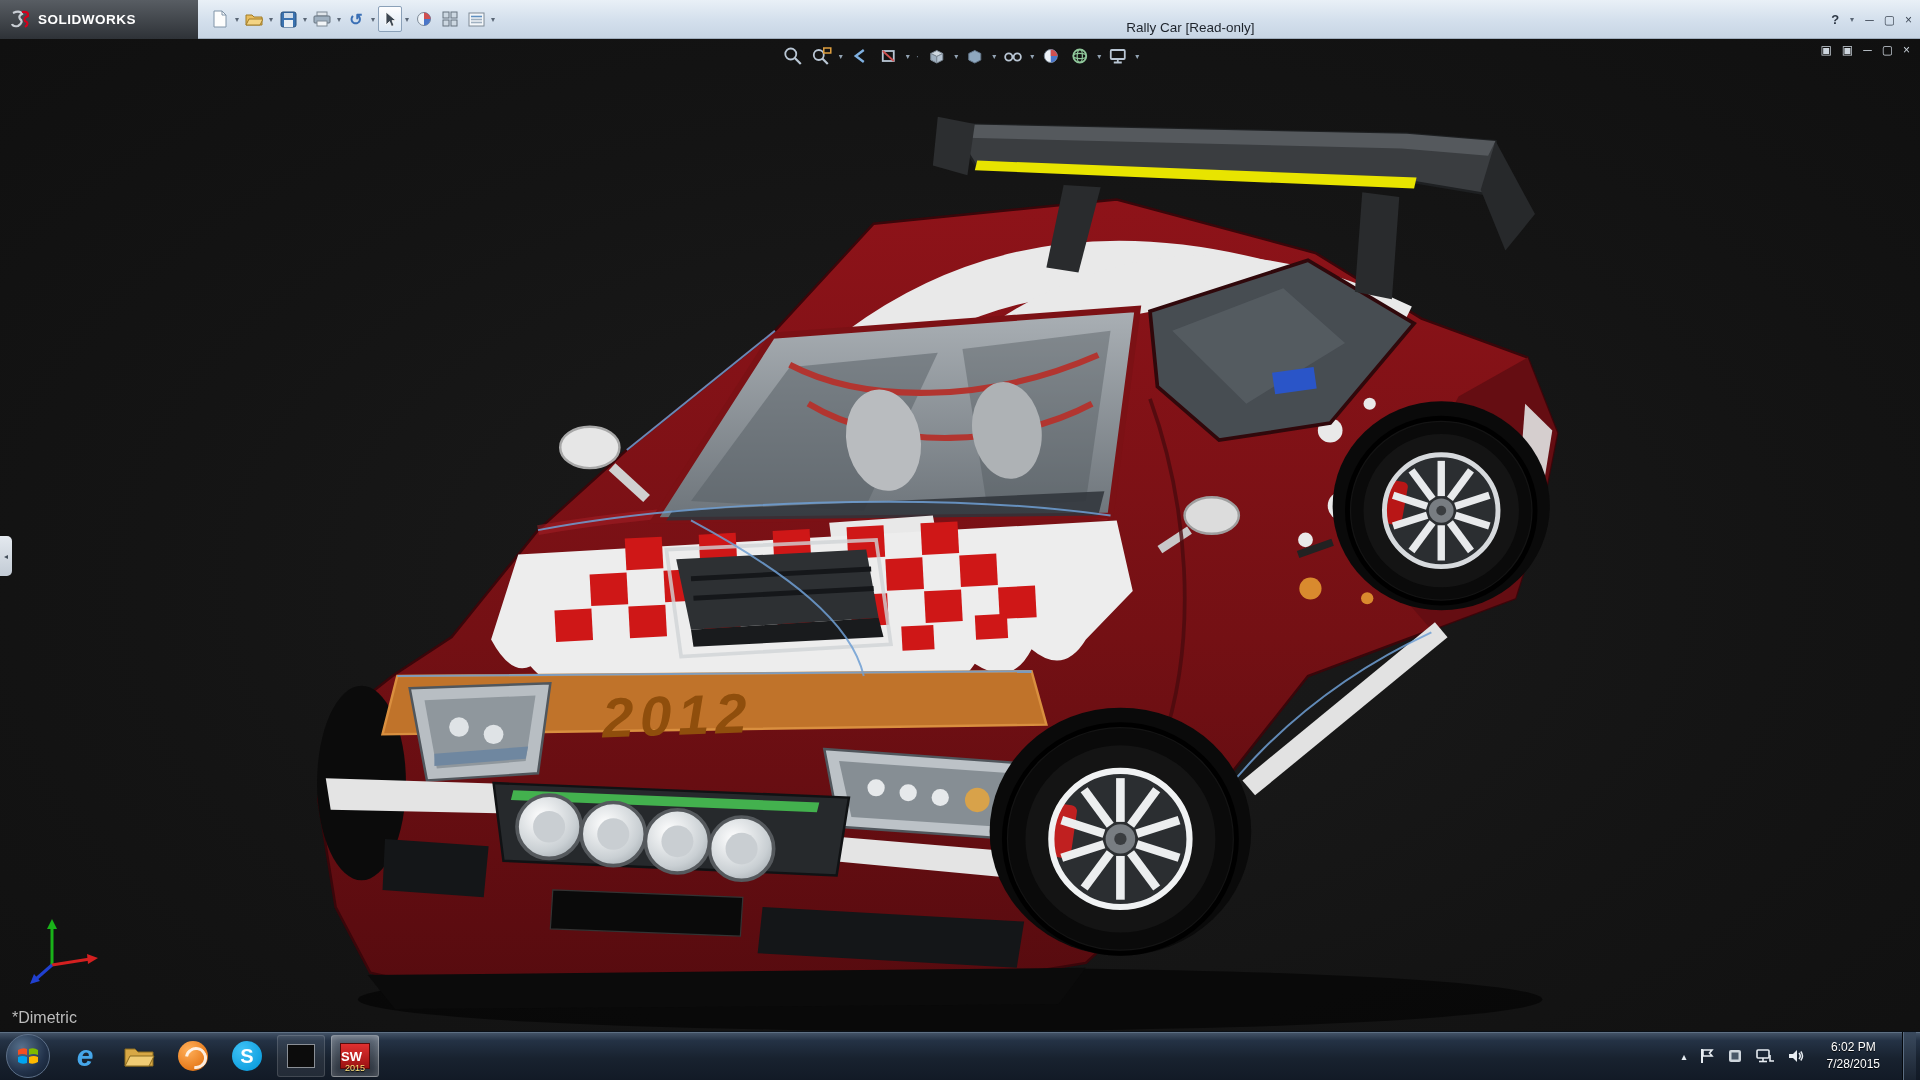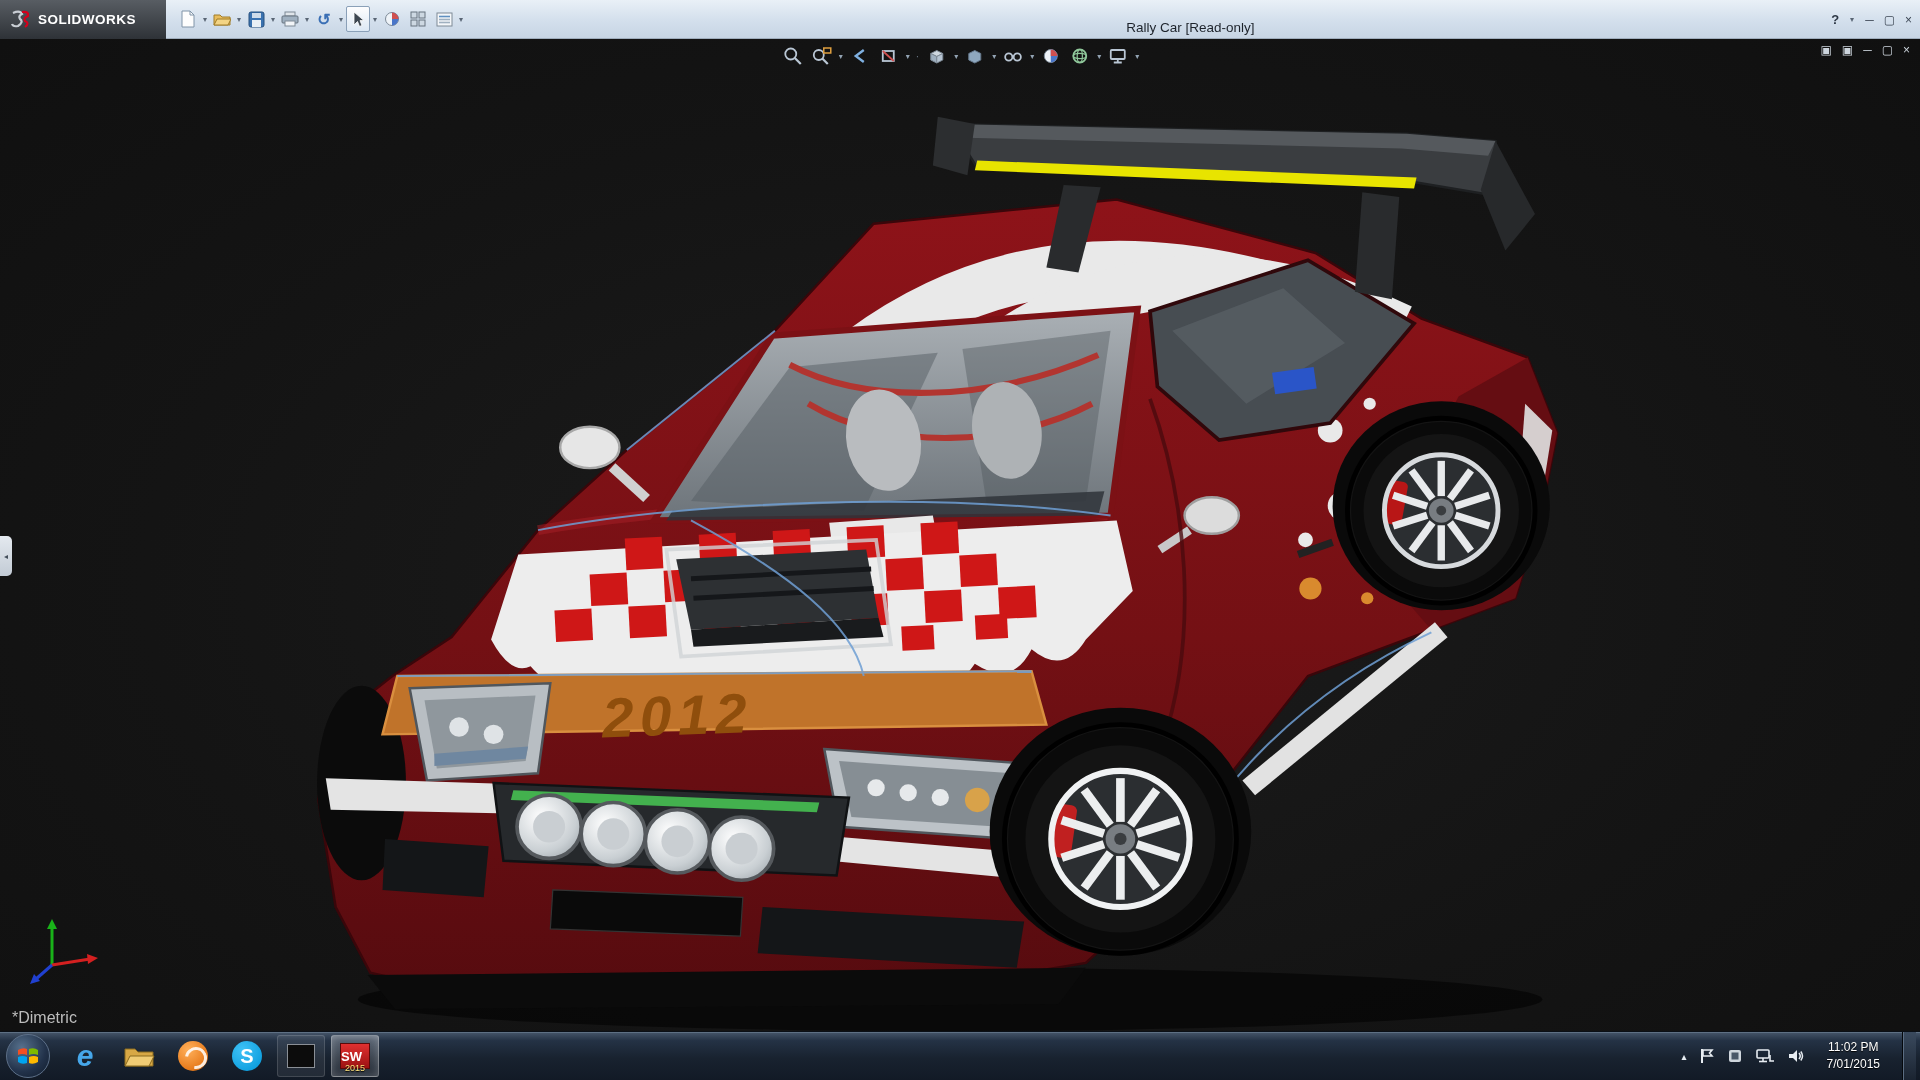--- a/index.html
+++ b/index.html
@@ -4,21 +4,21 @@
 <style>
   * { margin:0; padding:0; box-sizing:border-box; }
   html,body { width:1920px; height:1080px; overflow:hidden; background:#000;
     font-family:"Liberation Sans", sans-serif; }
   body { position:relative; }
 
   
   .titlebar { position:absolute; top:0; left:0; width:1920px; height:39px;
     background:linear-gradient(#e9f0f7,#d3dfec 55%,#c7d5e4);
     border-bottom:1px solid #9fadbc; display:flex; align-items:center; z-index:30; }
-  .sw-logo { height:39px; width:166px; background:linear-gradient(#585d63,#2e3237);
+  .sw-logo { height:39px; width:198px; background:linear-gradient(#585d63,#2e3237);
     display:flex; align-items:center; gap:6px; padding:14px 10px; flex:0 0 auto; }
   .sw-logo .brand { color:#fff; font-weight:bold; font-size:13.5px; letter-spacing:0.5px; }
   .tb-icons { display:flex; align-items:center; gap:2px; padding-left:10px; }
   .ticon { width:24px; height:26px; border:1px solid transparent; background:transparent;
     display:flex; align-items:center; justify-content:center; cursor:default; }
   .ticon.active { background:linear-gradient(#fdfdfe,#dcE8f4); border:1px solid #8aa0b8; border-radius:2px; }
   .caret { font-size:8px; color:#5a6675; padding:0 1px; }
   .undo-glyph { font-size:16px; color:#3a6fb5; font-weight:bold; }
   .tb-title { position:absolute; left:62%; transform:translateX(-50%); top:0; height:39px;
     display:flex; align-items:center; font-size:13.5px; color:#1d232b;margin-top:8px; }
@@ -559,18 +559,18 @@
       <line x1="8" y1="11" x2="8" y2="14" stroke="#e8edf2" stroke-width="1.6"></line>
         <line x1="4" y1="14.5" x2="12" y2="14.5" stroke="#e8edf2" stroke-width="1.6"></line>
       <path d="M15,8 v6 h4" fill="none" stroke="#e8edf2" stroke-width="1.6"></path>
     </svg>
     <svg width="18" height="16" viewBox="0 0 18 16">
       <polygon points="2,6 6,6 10,2 10,14 6,10 2,10" fill="#e8edf2"></polygon>
       <path d="M12,5 Q14.5,8 12,11" fill="none" stroke="#e8edf2" stroke-width="1.5"></path>
       <path d="M13.8,3.5 Q17.2,8 13.8,12.5" fill="none" stroke="#e8edf2" stroke-width="1.5"></path>
     </svg>
     <div class="clock">
-      <div>11:02 PM</div>
-      <div>7/01/2015</div>
+      <div>6:02 PM</div>
+      <div>7/28/2015</div>
     </div>
     <div class="show-desktop"></div>
   </div>
 </div>
 
 </body></html>

